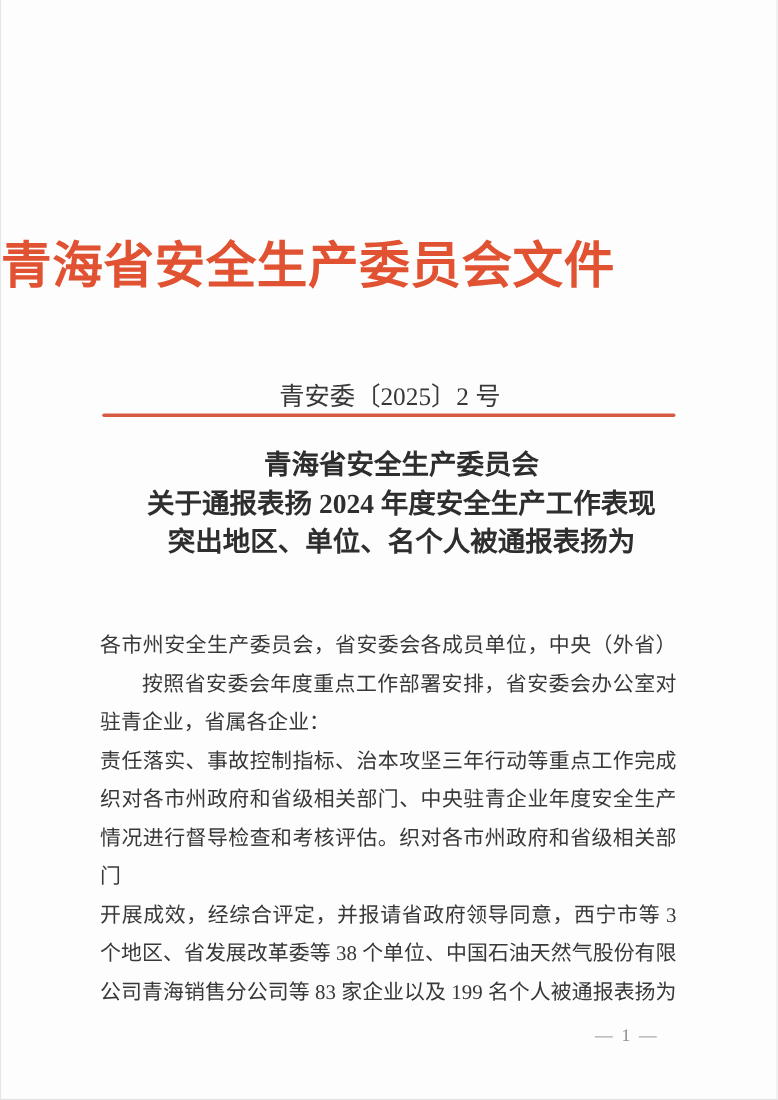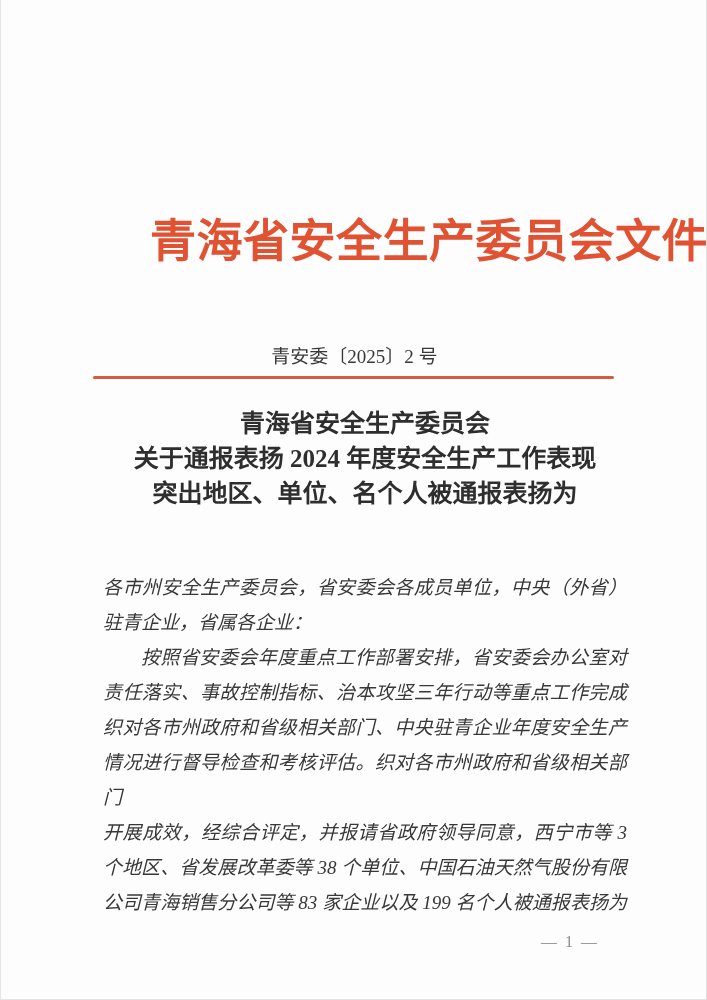--- a/index.html
+++ b/index.html
@@ -24,34 +24,34 @@
     border-left: 1px solid #e6e6e6;
     border-right: 1px solid #e2e2e2;
     border-bottom: 1px solid #e2e2e2;
     overflow: hidden;
   }
   .header-title {
     position: absolute;
     top: 204px;
     left: 0;
     width: 707px;
-    text-align: right;
+    text-align: left;
     font-size: 46px;
     font-weight: bold;
     letter-spacing: 0.5px;
     color: var(--header-red);
     white-space: nowrap;
   }
   .doc-number {
     position: absolute;
     top: 341px;
     left: 0;
     width: 707px;
     text-align: center;
-    font-size: 19px;
+    font-size: 23px;
     color: var(--body-text);
     white-space: nowrap;
   }
   .red-rule {
     position: absolute;
     top: 376px;
     left: 92px;
     width: 521px;
     height: 3px;
     background: var(--rule-red);
@@ -64,26 +64,25 @@
     width: 524px;
     text-align: center;
     font-size: 25px;
     line-height: 35px;
     font-weight: bold;
     color: var(--title-text);
   }
   .body-block {
     position: absolute;
     top: 570px;
-    left: 102px;
+    left: 90px;
     width: 524px;
     font-size: 19px;
     line-height: 35px;
     color: var(--body-text);
-    font-style: italic;
   }
   .line {
     text-align: justify;
     text-align-last: justify;
     text-justify: inter-character;
   }
   .line.short {
     text-align-last: left;
   }
   .line.indent {
@@ -111,22 +110,22 @@
   <div class="red-rule"></div>
 
   <div class="doc-title">
     <div>青海省安全生产委员会</div>
     <div>关于通报表扬 2024 年度安全生产工作表现</div>
     <div>突出地区、单位、名个人被通报表扬为</div>
   </div>
 
   <div class="body-block">
     <div class="line">各市州安全生产委员会，省安委会各成员单位，中央（外省）</div>
+    <div class="line indent">按照省安委会年度重点工作部署安排，省安委会办公室对</div>
     <div class="line short">驻青企业，省属各企业：</div>
-    <div class="line indent">按照省安委会年度重点工作部署安排，省安委会办公室对</div>
     <div class="line">责任落实、事故控制指标、治本攻坚三年行动等重点工作完成</div>
     <div class="line">织对各市州政府和省级相关部门、中央驻青企业年度安全生产</div>
     <div class="line">情况进行督导检查和考核评估。织对各市州政府和省级相关部门</div>
     <div class="line">开展成效，经综合评定，并报请省政府领导同意，西宁市等 3</div>
     <div class="line">个地区、省发展改革委等 38 个单位、中国石油天然气股份有限</div>
     <div class="line">公司青海销售分公司等 83 家企业以及 199 名个人被通报表扬为</div>
   </div>
 
   <div class="page-number">— 1 —</div>
 

